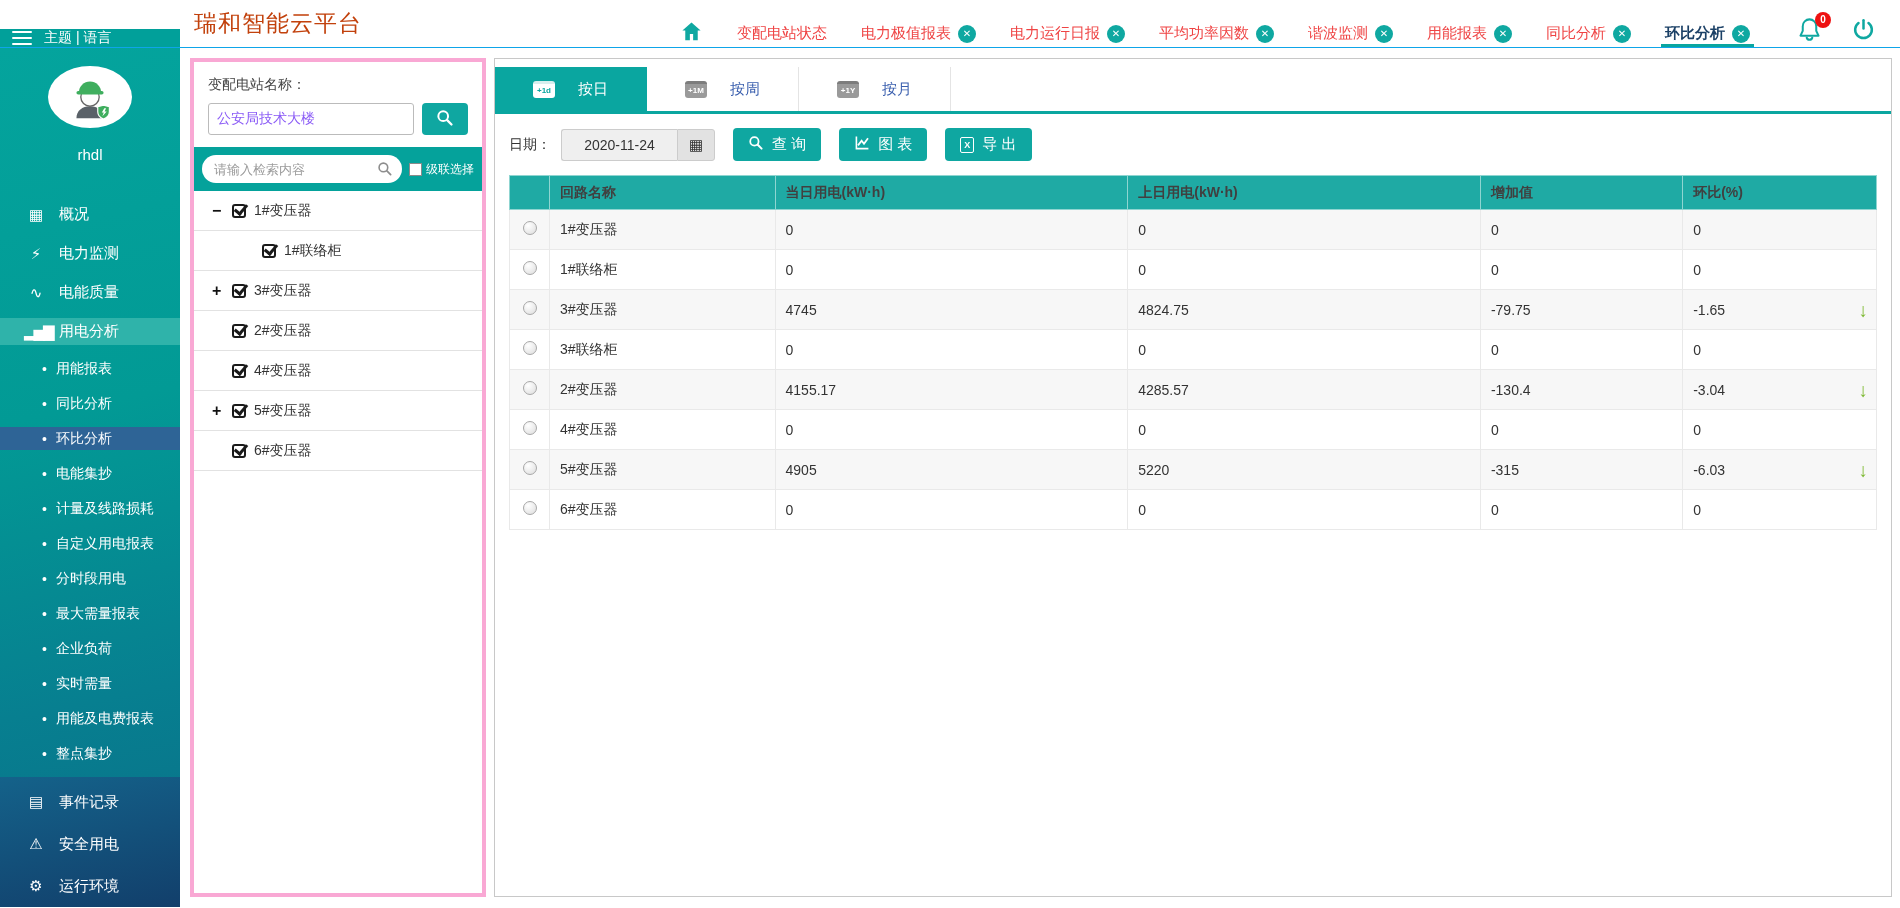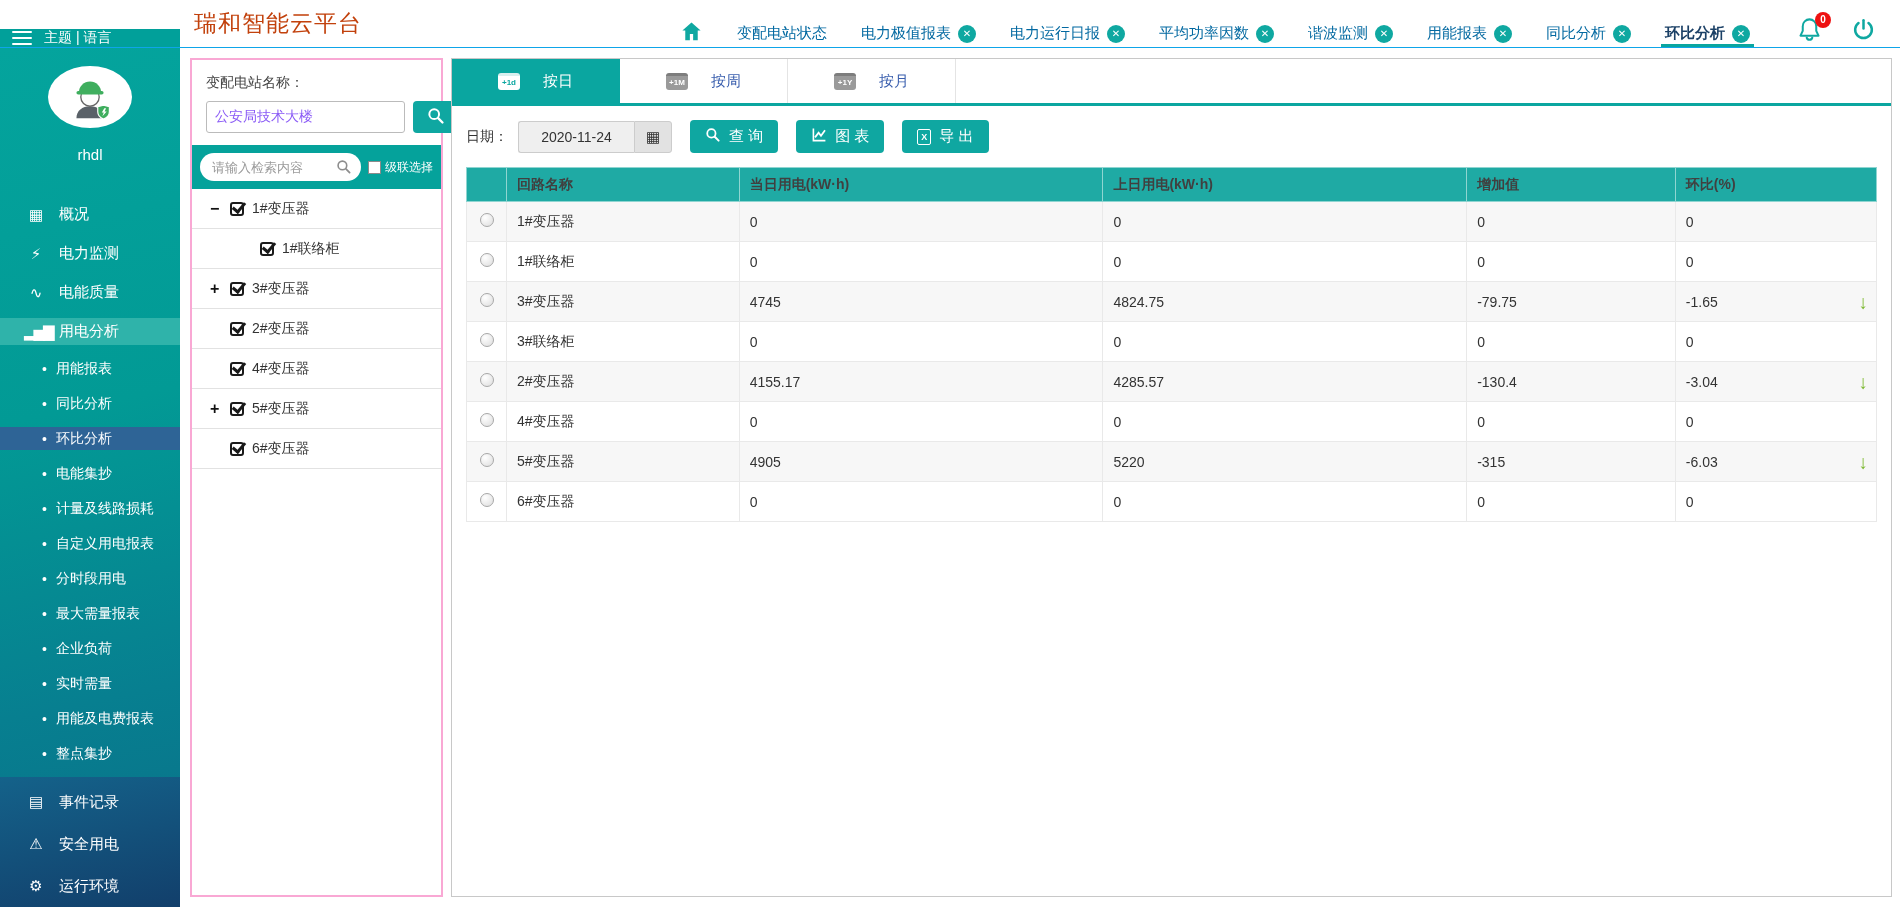--- a/index.html
+++ b/index.html
@@ -13,21 +13,21 @@
     padding:0 12px; gap:12px; flex:none; }
   .burger { display:flex; flex-direction:column; gap:4px; cursor:pointer; }
   .burger span { width:20px; height:2px; background:#fff; border-radius:1px; }
   .topbar-left .menu-label { color:#fff; font-size:14px; white-space:nowrap; }
   .platform-title { color:#c2410c; font-size:23px; line-height:47px; margin-left:14px;
     white-space:nowrap; letter-spacing:1px; }
   .navtabs { display:flex; align-items:stretch; gap:34px; margin-left:auto;
     margin-right:46px; }
   .home-btn { display:flex; align-items:center; cursor:pointer; }
   .navtab { display:flex; align-items:center; gap:7px; cursor:pointer; position:relative;
-    font-size:15px; color:#0369a1; white-space:nowrap; }
+    font-size:15px; color:#ef4444; white-space:nowrap; }
   .navtab.active { color:#1b4066; font-weight:bold; }
   .navtab.active::after { content:""; position:absolute; left:-4px; right:-4px; bottom:0;
     height:3px; background:#0aa6a0; }
   .close-ico { width:18px; height:18px; border-radius:50%; background:#0fa8a1; color:#fff;
     display:flex; align-items:center; justify-content:center; font-size:10px; flex:none; }
   .close-ico::before { content:"\2715"; font-weight:bold; }
   .topbar-right { display:flex; align-items:center; gap:28px; padding-right:24px; }
   .bell-wrap { position:relative; cursor:pointer; }
   .badge { position:absolute; top:-4px; right:-8px; min-width:16px; height:16px;
     background:#ee1111; color:#fff; border-radius:8px; font-size:10px; line-height:16px;
@@ -49,21 +49,21 @@
   .m-icon { width:22px; text-align:center; font-size:15px; letter-spacing:-2px; flex:none; }
   .s-item { height:34px; display:flex; align-items:center; padding-left:42px; color:#fff;
     font-size:14px; cursor:pointer; white-space:nowrap; }
   .s-item::before { content:"\2022"; margin-right:9px; font-size:14px; }
   .s-item.active { background:#2e6496; }
   .sidebar-bottom { flex:1; background:linear-gradient(168deg,#14628a 0%,#123f6b 100%);
     padding-top:4px; }
   .sidebar-bottom .m-item { height:42px; }
 
   
-  .tree-panel { width:253px; flex:none; margin:10px 8px 10px 10px; border:2px solid #f9a8d4;
+  .tree-panel { width:296px; flex:none; margin:10px 8px 10px 10px; border:4px solid #f9a8d4;
     background:#fff; display:flex; flex-direction:column; }
   .tree-top { padding:14px 14px 12px; }
   .station-label { font-size:14px; color:#444; margin-bottom:9px; }
   .station-row { display:flex; align-items:center; }
   .station-input { flex:1; height:32px; border:1px solid #bbb; border-radius:3px;
     padding:0 8px; font-size:14px; color:#8b5cf6; font-family:inherit; }
   .station-search-btn { width:46px; height:32px; margin-left:8px; background:#0fa7a1;
     border:none; border-radius:4px; display:flex; align-items:center; justify-content:center;
     cursor:pointer; flex:none; }
   .tree-filter-bar { background:#05a29b; padding:8px 8px; display:flex; align-items:center; }
@@ -82,23 +82,23 @@
   .expander { width:20px; font-size:16px; font-weight:bold; color:#111; flex:none; }
   .chk { width:14px; height:14px; border:2px solid #1a1a1a; border-radius:3px;
     position:relative; margin-right:8px; flex:none; }
   .chk::after { content:""; position:absolute; left:3px; top:-4px; width:5px; height:10px;
     border-right:3px solid #1a1a1a; border-bottom:3px solid #1a1a1a; transform:rotate(40deg); }
 
   
   .main-panel { flex:1; margin:10px 8px 10px 0; border:1px solid #c8c8c8; background:#fff;
     display:flex; flex-direction:column; min-width:0; }
   .vtabs { display:flex; border-bottom:3px solid #0aa6a0; }
-  .vtab { width:168px; height:44px; display:flex; align-items:center; justify-content:center;
+  .vtab { width:152px; height:44px; display:flex; align-items:center; justify-content:center;
     gap:23px; font-size:15px; color:#3a5fae; cursor:pointer; border-right:1px solid #e4e4e4;
-    background:#fff; }
+    background:#fff;margin-top:8px; }
   .vtab.active { background:#0aa6a0; color:#fff; border-right-color:#0aa6a0; }
   .cal { width:22px; height:17px; border-radius:3px; background:#9a9a9a; color:#fff;
     display:flex; align-items:center; justify-content:center; font-size:8px; font-weight:bold;
     border-top:3px solid #7d7d7d; flex:none; }
   .vtab.active .cal { background:#fff; color:#0aa6a0; border-top-color:#d8efee; }
 
   .toolbar { display:flex; align-items:center; padding:14px 14px 12px; gap:10px; }
   .date-label { font-size:14px; color:#333; }
   .date-group { display:flex; align-items:stretch; }
   .date-value { width:116px; height:32px; background:#efefef; border:1px solid #ccc;

